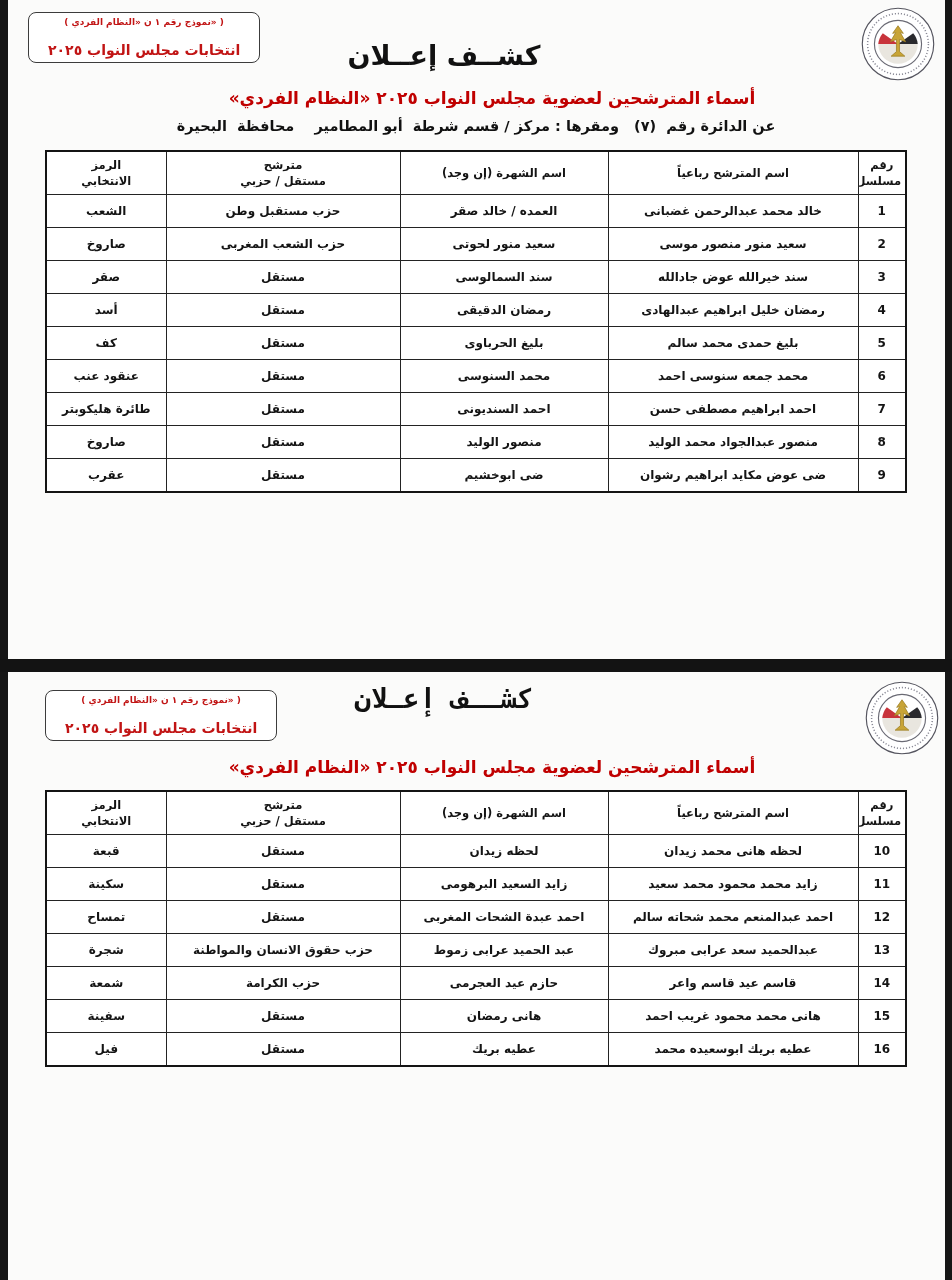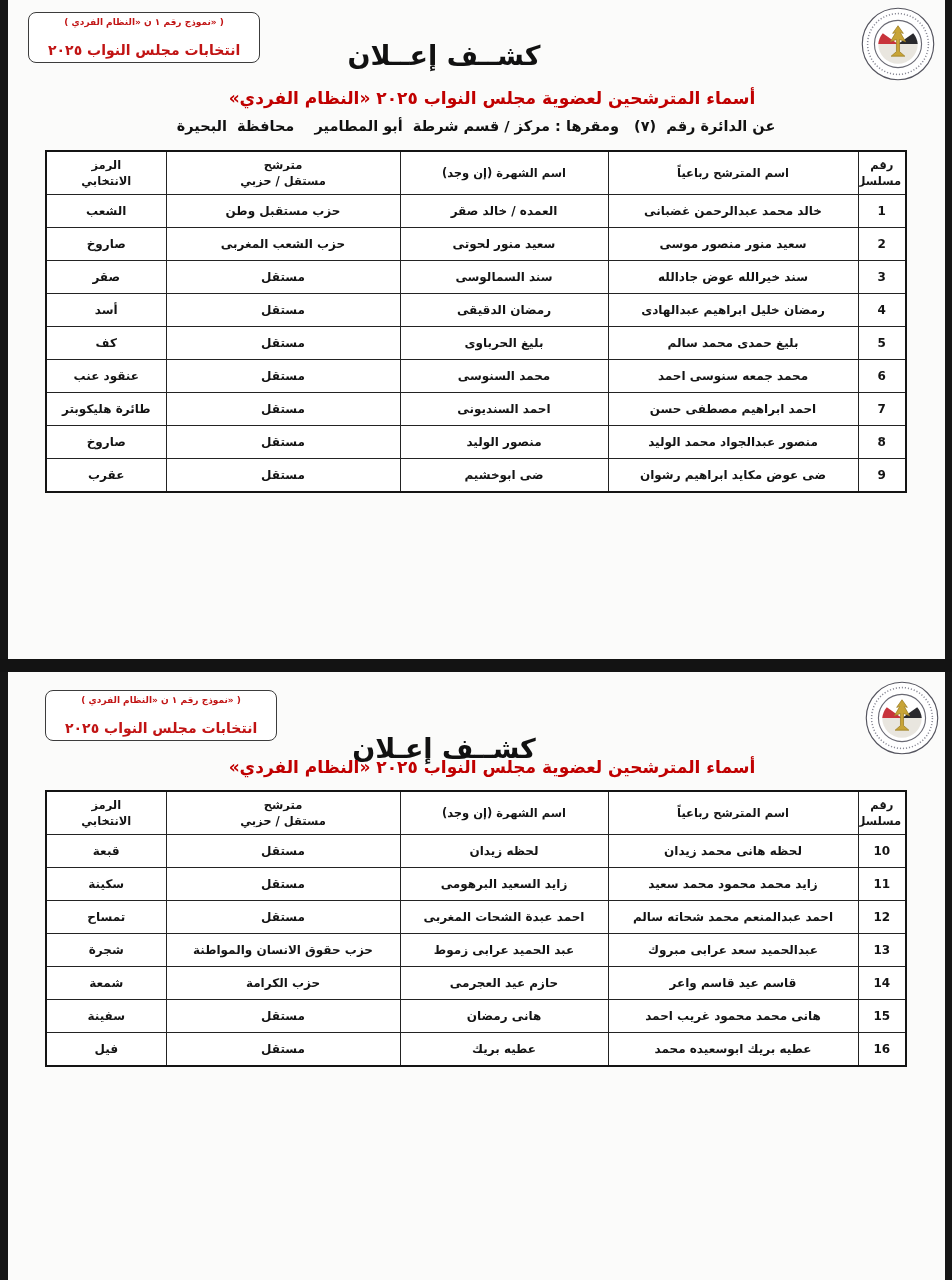--- a/index.html
+++ b/index.html
@@ -169,21 +169,21 @@
 <svg class="logo" style="left:864px;top:680px;" width="76" height="76" viewBox="0 0 100 100">
   <circle cx="50" cy="50" r="47" fill="#ffffff" stroke="#55555f" stroke-width="1.5"></circle>
   <circle cx="50" cy="50" r="40" fill="none" stroke="#8a8a96" stroke-width="2" stroke-dasharray="1.5 2.5"></circle>
   <circle cx="50" cy="50" r="31" fill="#ffffff" stroke="#6a6a74" stroke-width="1.5"></circle>
   <path d="M50 50 L30 36 A26 26 0 0 0 24 50 Z" fill="#c8333b"></path>
   <path d="M50 50 L70 36 A26 26 0 0 1 76 50 Z" fill="#2a2a2e"></path>
   <path d="M50 50 L24 50 A26 26 0 0 0 76 50 Z" fill="#e9e6df"></path>
   <polygon points="50,26 57,36 53,35 60,47 52,44 52,60 59,66 41,66 48,60 48,44 40,47 47,35 43,36" fill="#c8a437" stroke="#9c7e22" stroke-width="1"></polygon>
 </svg>
 
-<div class="doc-title" style="top:733px;">كشــف إعـلان</div>
+<div class="doc-title" style="top:683px;font-family:Liberation Mono, monospace;">كشــف إعـلان</div>
 <div class="doc-subtitle" style="top:757px;">أسماء المترشحين لعضوية مجلس النواب ٢٠٢٥ «النظام الفردي»</div>
 
 <table class="cand" style="top:790px;">
   <colgroup>
     <col style="width:48px">
       <col style="width:250px">
       <col style="width:208px">
       <col style="width:234px">
       <col style="width:120px">
   </colgroup>

